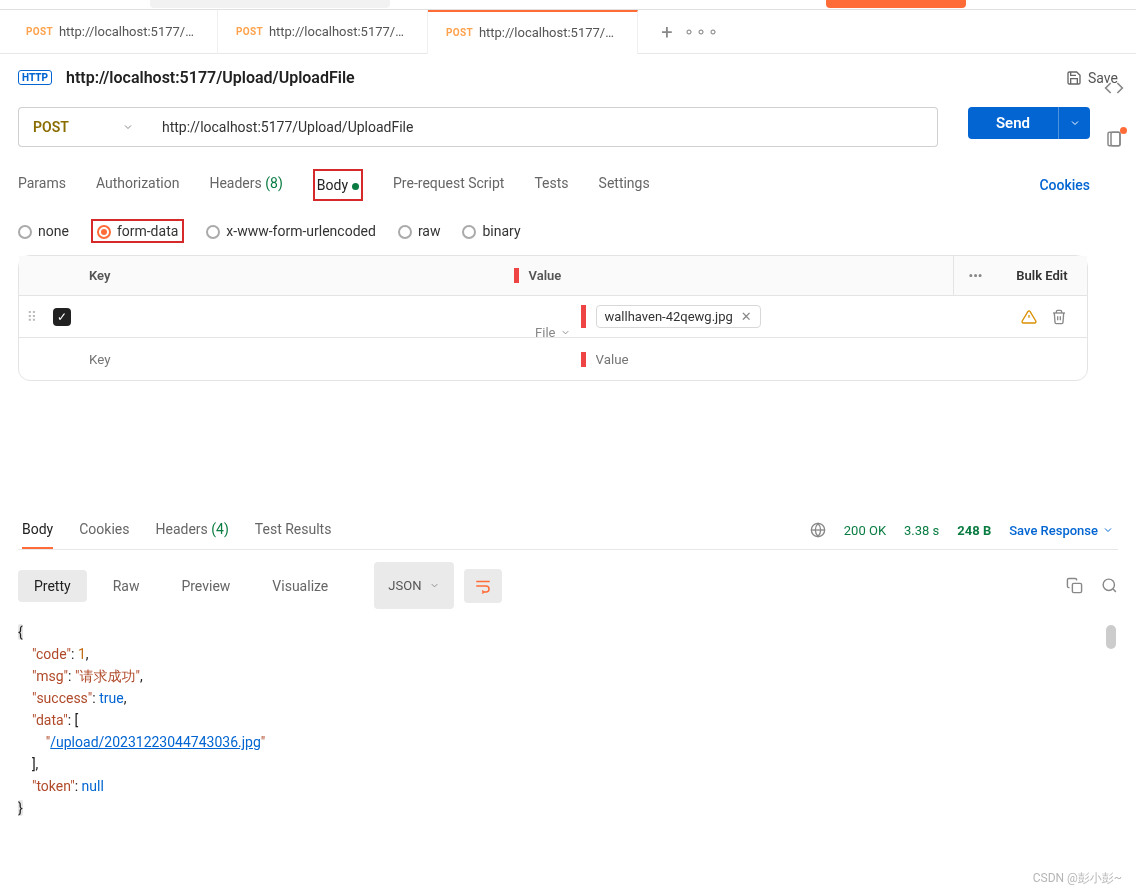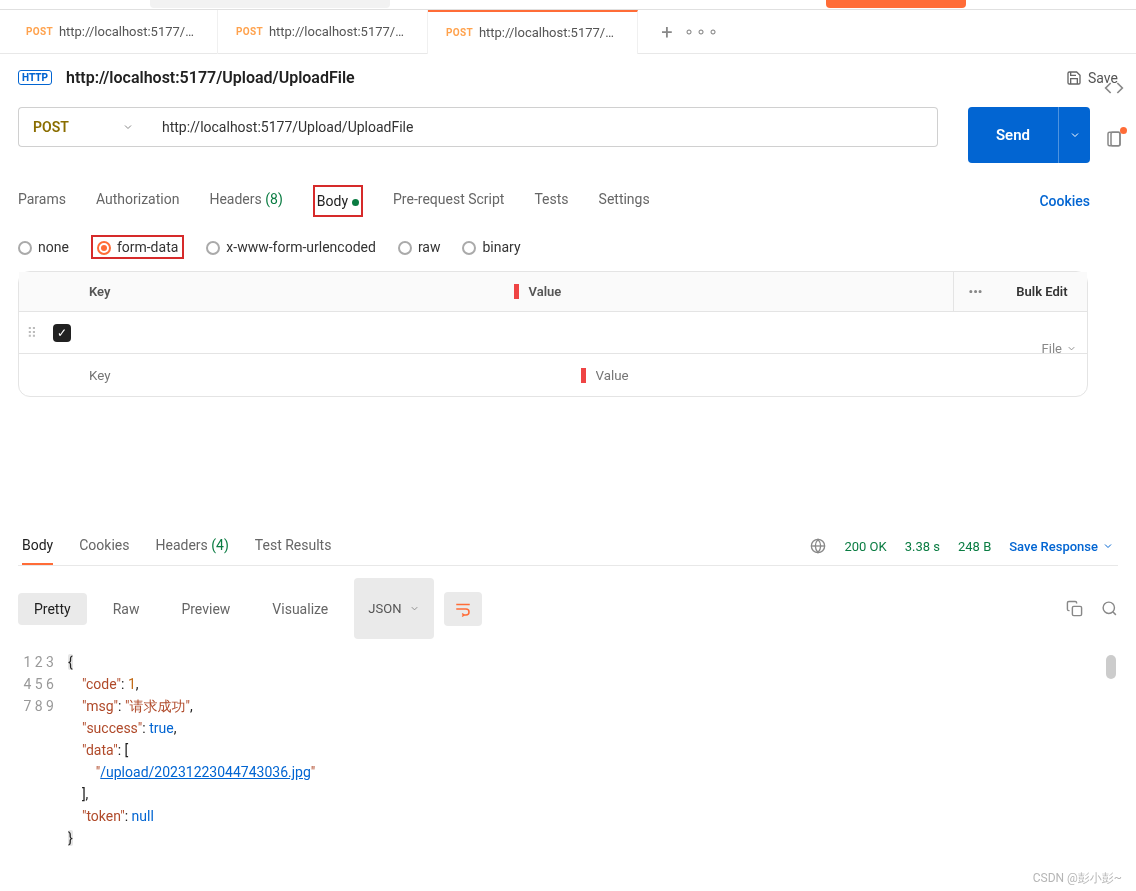--- a/index.html
+++ b/index.html
@@ -24,21 +24,21 @@
 .save-area { display: flex; align-items: center; gap: 6px; color: #555; cursor: pointer; font-size: 14px; }
 .save-area svg { width: 16px; height: 16px; }
 
 .right-rail { position: absolute; right: 0; top: 78px; width: 44px; display: flex; flex-direction: column; align-items: center; gap: 32px; }
 .rail-icon { color: #888; font-size: 18px; cursor: pointer; position: relative; }
 .rail-icon .dot { position: absolute; top: -3px; right: -4px; width: 7px; height: 7px; border-radius: 50%; background: #ff6c37; }
 
 .url-row { display: flex; gap: 10px; margin-bottom: 22px; padding-right: 28px; }
 .method-select { width: 130px; border: 1px solid #d0d0d0; border-right: none; border-radius: 4px 0 0 4px; display: flex; align-items: center; justify-content: space-between; padding: 0 14px; font-weight: 600; color: #8a6d00; font-size: 14px; cursor: pointer; height: 40px; }
 .url-input { flex: 1; border: 1px solid #d0d0d0; border-left: none; border-radius: 0 4px 4px 0; height: 40px; padding: 0 14px; font-size: 14px; color: #333; outline: none; margin-left: -10px; }
-.send-btn { display: flex; height: 56px; margin-left: 20px; }
+.send-btn { display: flex; height: 32px; margin-left: 20px; }
 .send-main { background: #0265d2; color: #fff; border: none; padding: 0 28px; font-size: 15px; font-weight: 600; border-radius: 4px 0 0 4px; cursor: pointer; }
 .send-drop { background: #0265d2; color: #fff; border: none; border-left: 1px solid rgba(255,255,255,0.3); width: 32px; border-radius: 0 4px 4px 0; cursor: pointer; display:flex; align-items:center; justify-content:center; }
 
 .req-tabs { display: flex; align-items: center; justify-content: space-between; margin-bottom: 2px; padding-right: 28px; }
 .req-tabs-left { display: flex; gap: 30px; }
 .req-tab { font-size: 14px; color: #666; cursor: pointer; padding: 6px 0; position: relative; }
 .req-tab.active { color: #212121; }
 .req-tab .count { color: #0a7c42; }
 .req-tab .dot { display: inline-block; width: 7px; height: 7px; border-radius: 50%; background: #0a7c42; margin-left: 4px; vertical-align: middle; }
 .cookies-link { color: #0265d2; font-size: 14px; cursor: pointer; font-weight: 500; }
@@ -71,27 +71,27 @@
 
 .resp-tabs-row { display: flex; align-items: center; justify-content: space-between; border-bottom: 1px solid #e8e8e8; padding: 0 4px; }
 .resp-tabs-left { display: flex; gap: 26px; }
 .resp-tab { font-size: 14px; color: #666; padding: 10px 0; cursor: pointer; }
 .resp-tab.active { color: #212121; border-bottom: 2px solid #ff6c37; }
 .resp-tab .count { color: #0a7c42; }
 .resp-right { display: flex; align-items: center; gap: 18px; font-size: 13px; }
 .globe { color: #888; cursor:pointer; }
 .status-ok { color: #0a7c42; }
 .status-time { color: #0a7c42; }
-.status-size { color: #0a7c42; }
+.status-size { color: #0a7c42; font-weight: bold; }
 .save-resp { color: #0265d2; font-weight: 500; cursor: pointer; display:flex; align-items:center; gap:4px; }
 
 .resp-toolbar { display: flex; align-items: center; gap: 10px; padding: 12px 0; }
 .view-tab { padding: 8px 16px; font-size: 14px; color: #666; cursor: pointer; border-radius: 4px; }
 .view-tab.active { background: #eaeaea; color: #212121; }
-.format-select { background: #eaeaea; border-radius: 4px; padding: 23px 14px; font-size: 13px; color: #555; display:flex; align-items:center; gap:8px; cursor:pointer; margin-left: 0; }
+.format-select { background: #eaeaea; border-radius: 4px; padding: 16px 14px; font-size: 13px; color: #555; display:flex; align-items:center; gap:8px; cursor:pointer; margin-left: 20px; }
 .wrap-btn { background: #eaeaea; border-radius: 4px; width: 38px; height: 34px; display:flex; align-items:center; justify-content:center; cursor:pointer; color:#ff6c37; }
 .resp-toolbar-right { margin-left: auto; display:flex; gap:18px; color:#888; }
 
 .code-area { font-family: Menlo, Consolas, monospace; font-size: 14px; line-height: 22px; display: flex; }
 .gutter { width: 50px; text-align: right; color: #999; padding-right: 14px; user-select: none; }
 .code { flex: 1; white-space: pre; }
 .tok-str { color: #b04a2a; }
 .tok-num { color: #c26b17; }
 .tok-kw { color: #0265d2; }
 .tok-url { color: #0265d2; text-decoration: underline; }
@@ -237,20 +237,41 @@
         </div>
       <div class="col-key">
         <input style="border: none; outline: none; width: 70%;">
         <span class="file-type">
           <span>File</span>
           <svg width="11" height="11" viewBox="0 0 24 24" fill="none" stroke="#888" stroke-width="2">
               <polyline points="6 9 12 15 18 9"></polyline>
             </svg>
         </span>
       </div>
+      <div class="col-value">
+        <span class="file-chip">
+          <span>wallhaven-42qewg.jpg</span>
+          <span class="x">✕</span>
+        </span>
+        <span class="warn-icon">
+          <svg width="16" height="16" viewBox="0 0 24 24" fill="none" stroke="#d99000" stroke-width="2">
+              <path d="M10.29 3.86 1.82 18a2 2 0 0 0 1.71 3h16.94a2 2 0 0 0 1.71-3L13.71 3.86a2 2 0 0 0-3.42 0z"></path>
+              <line x1="12" y1="9" x2="12" y2="13"></line>
+              <line x1="12" y1="17" x2="12.01" y2="17"></line>
+            </svg>
+        </span>
+        <span class="trash-icon">
+          <svg width="16" height="16" viewBox="0 0 24 24" fill="none" stroke="#888" stroke-width="2">
+              <polyline points="3 6 5 6 21 6"></polyline>
+              <path d="M19 6l-1 14a2 2 0 0 1-2 2H8a2 2 0 0 1-2-2L5 6"></path>
+              <path d="M10 11v6M14 11v6"></path>
+              <path d="M8 6V4a2 2 0 0 1 2-2h4a2 2 0 0 1 2 2v2"></path>
+            </svg>
+        </span>
+      </div>
     </div>
     <div class="kv-row">
       <div class="col-handle"></div>
       <div class="col-check"></div>
       <div class="col-key"><input class="placeholder" style="border: none; outline: none; width: 100%;" placeholder="Key"></div>
       <div class="col-value">
           <input class="placeholder" style="border: none; outline: none; width: 100%;" placeholder="Value">
         </div>
     </div>
   </div>
@@ -315,30 +336,20 @@
       <span>
         <svg width="17" height="17" viewBox="0 0 24 24" fill="none" stroke="#888" stroke-width="2">
             <circle cx="11" cy="11" r="8"></circle>
             <line x1="21" y1="21" x2="16.65" y2="16.65"></line>
           </svg>
       </span>
     </div>
   </div>
 
   <div class="code-area" style="position:relative;">
-    <div class="gutter">
-1
-2
-3
-4
-5
-6
-7
-8
-9</div>
     <div class="code" id="codeblock"><span class="hl">{</span>
     <span class="tok-str">"code"</span>: <span class="tok-num">1</span>,
     <span class="tok-str">"msg"</span>: <span class="tok-str">"请求成功"</span>,
     <span class="tok-str">"success"</span>: <span class="tok-kw">true</span>,
     <span class="tok-str">"data"</span>: [
         <span class="tok-str">"<span class="tok-url">/upload/20231223044743036.jpg</span>"</span>
     ],
     <span class="tok-str">"token"</span>: <span class="tok-kw">null</span>
 <span class="hl">}</span></div>
     <div class="scrollbar" style="top:4px; height:24px;"></div>

